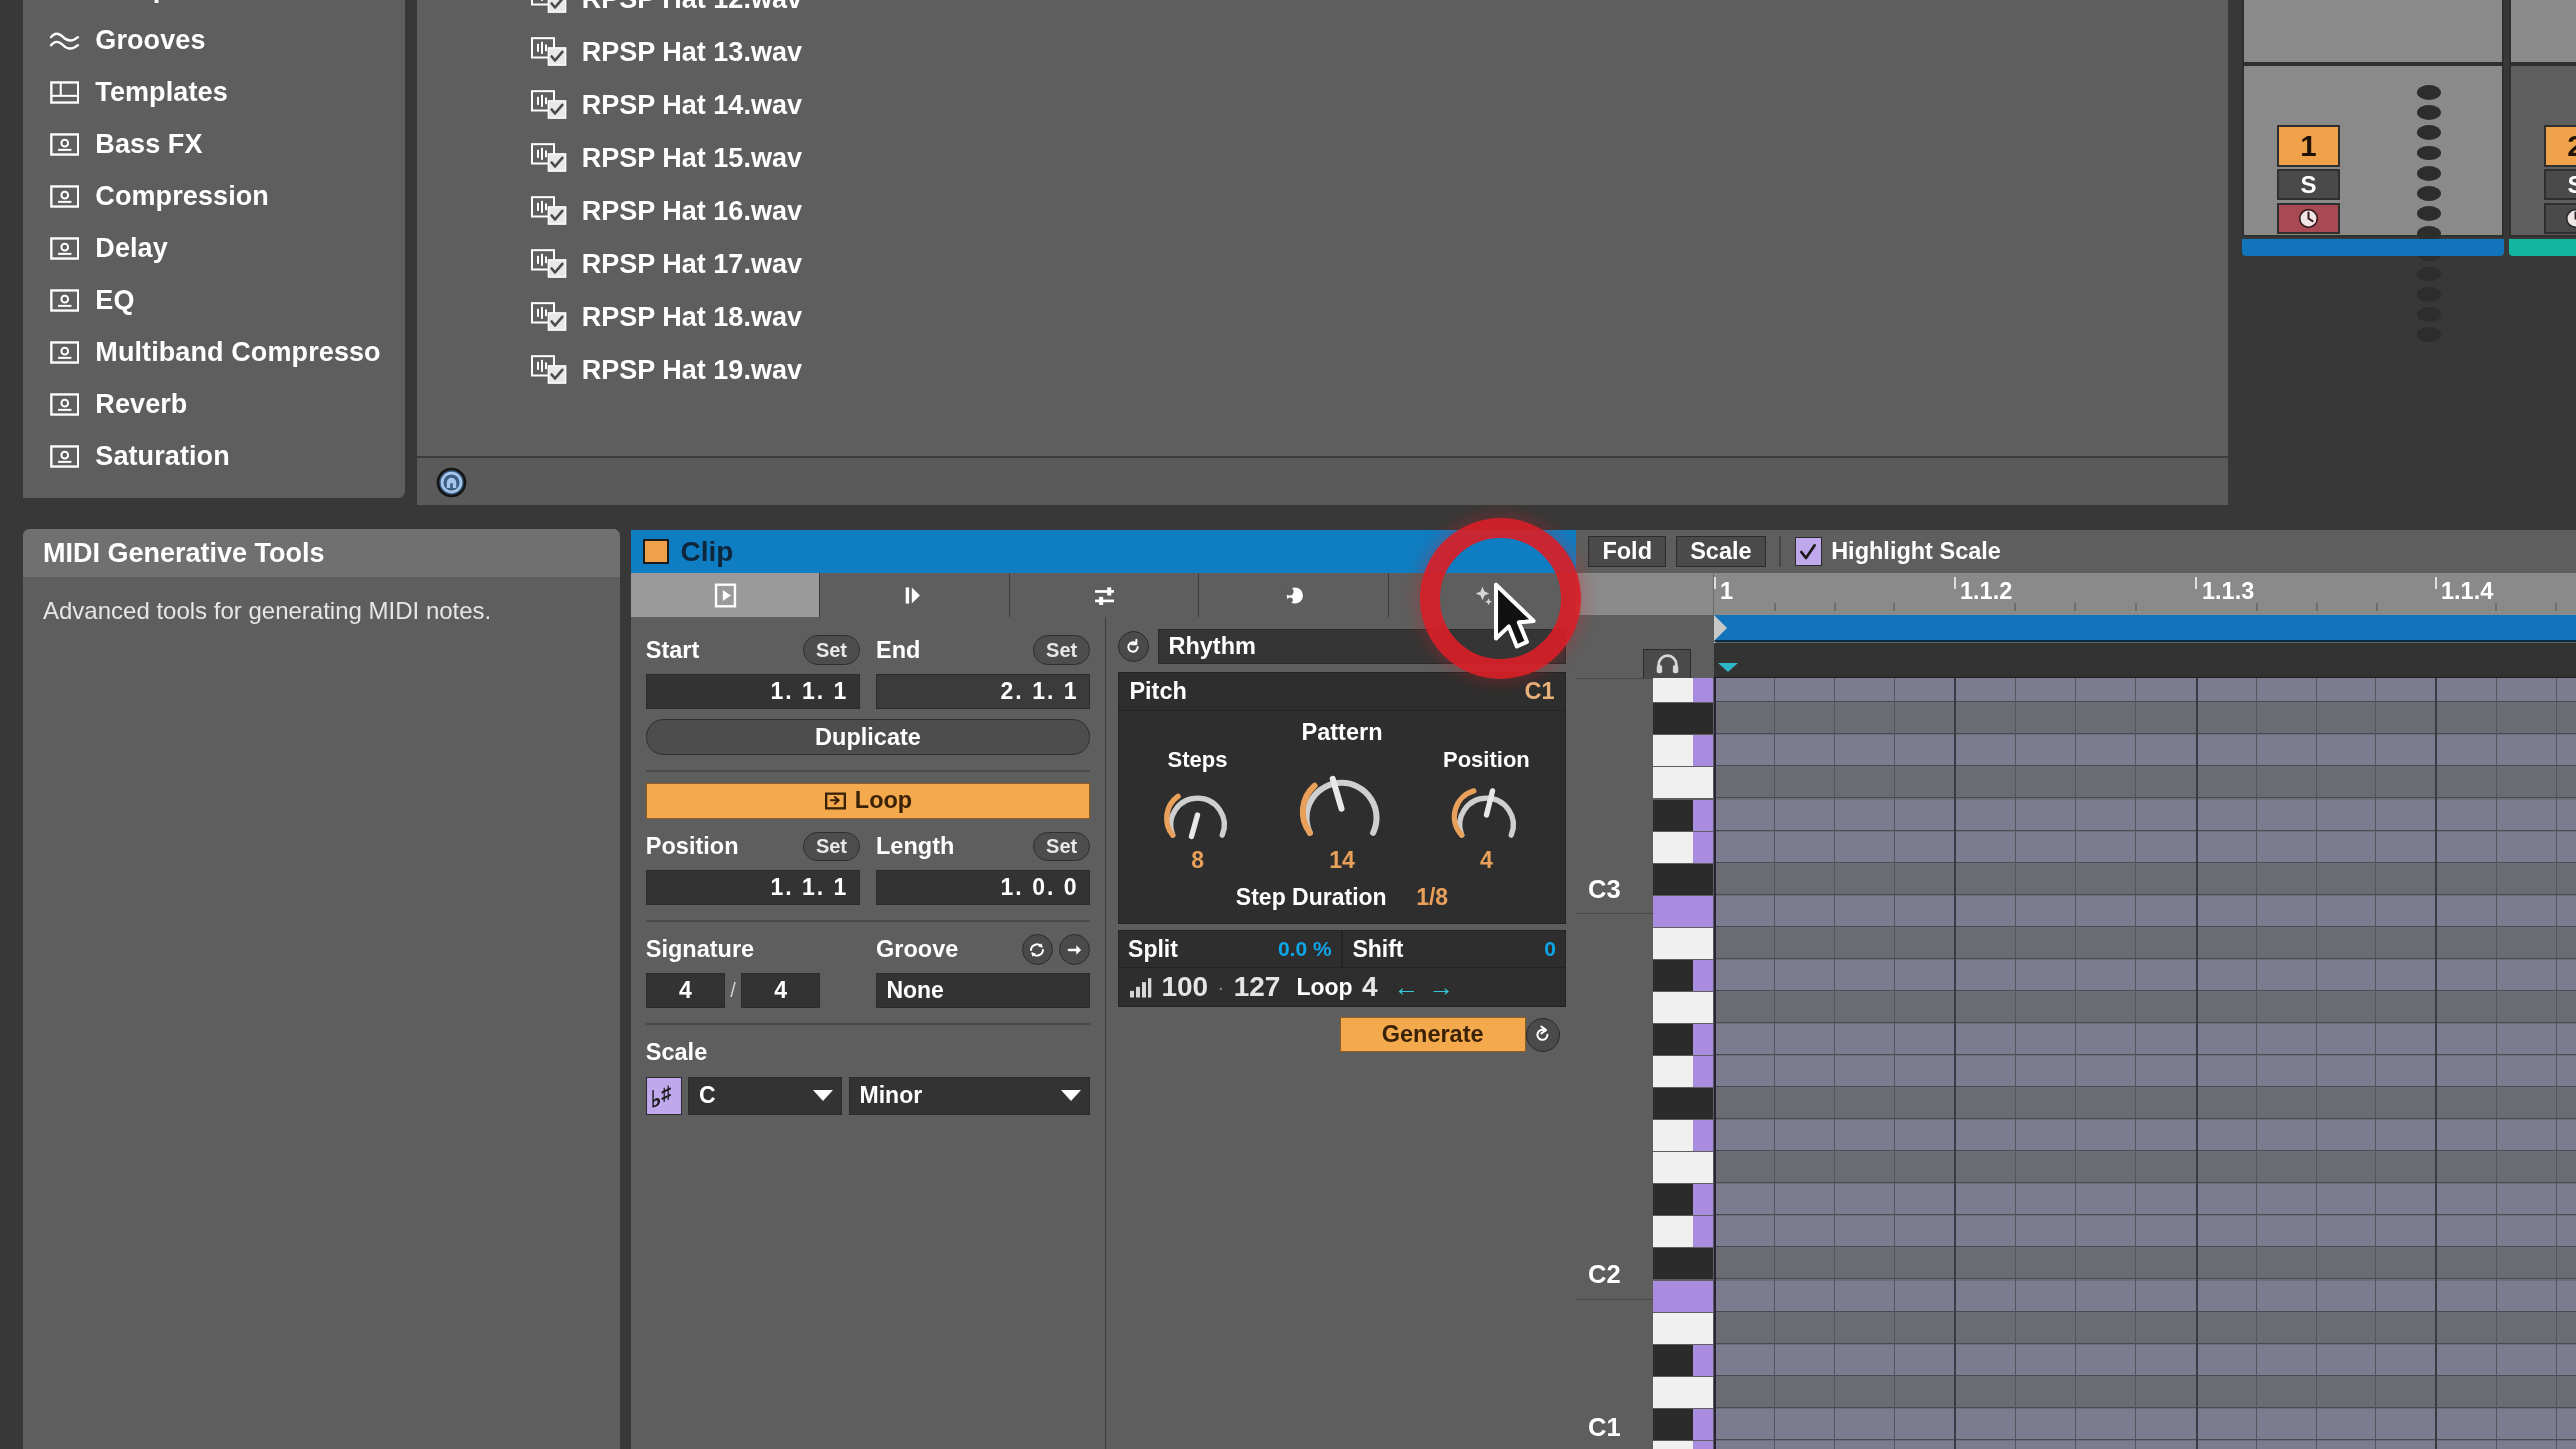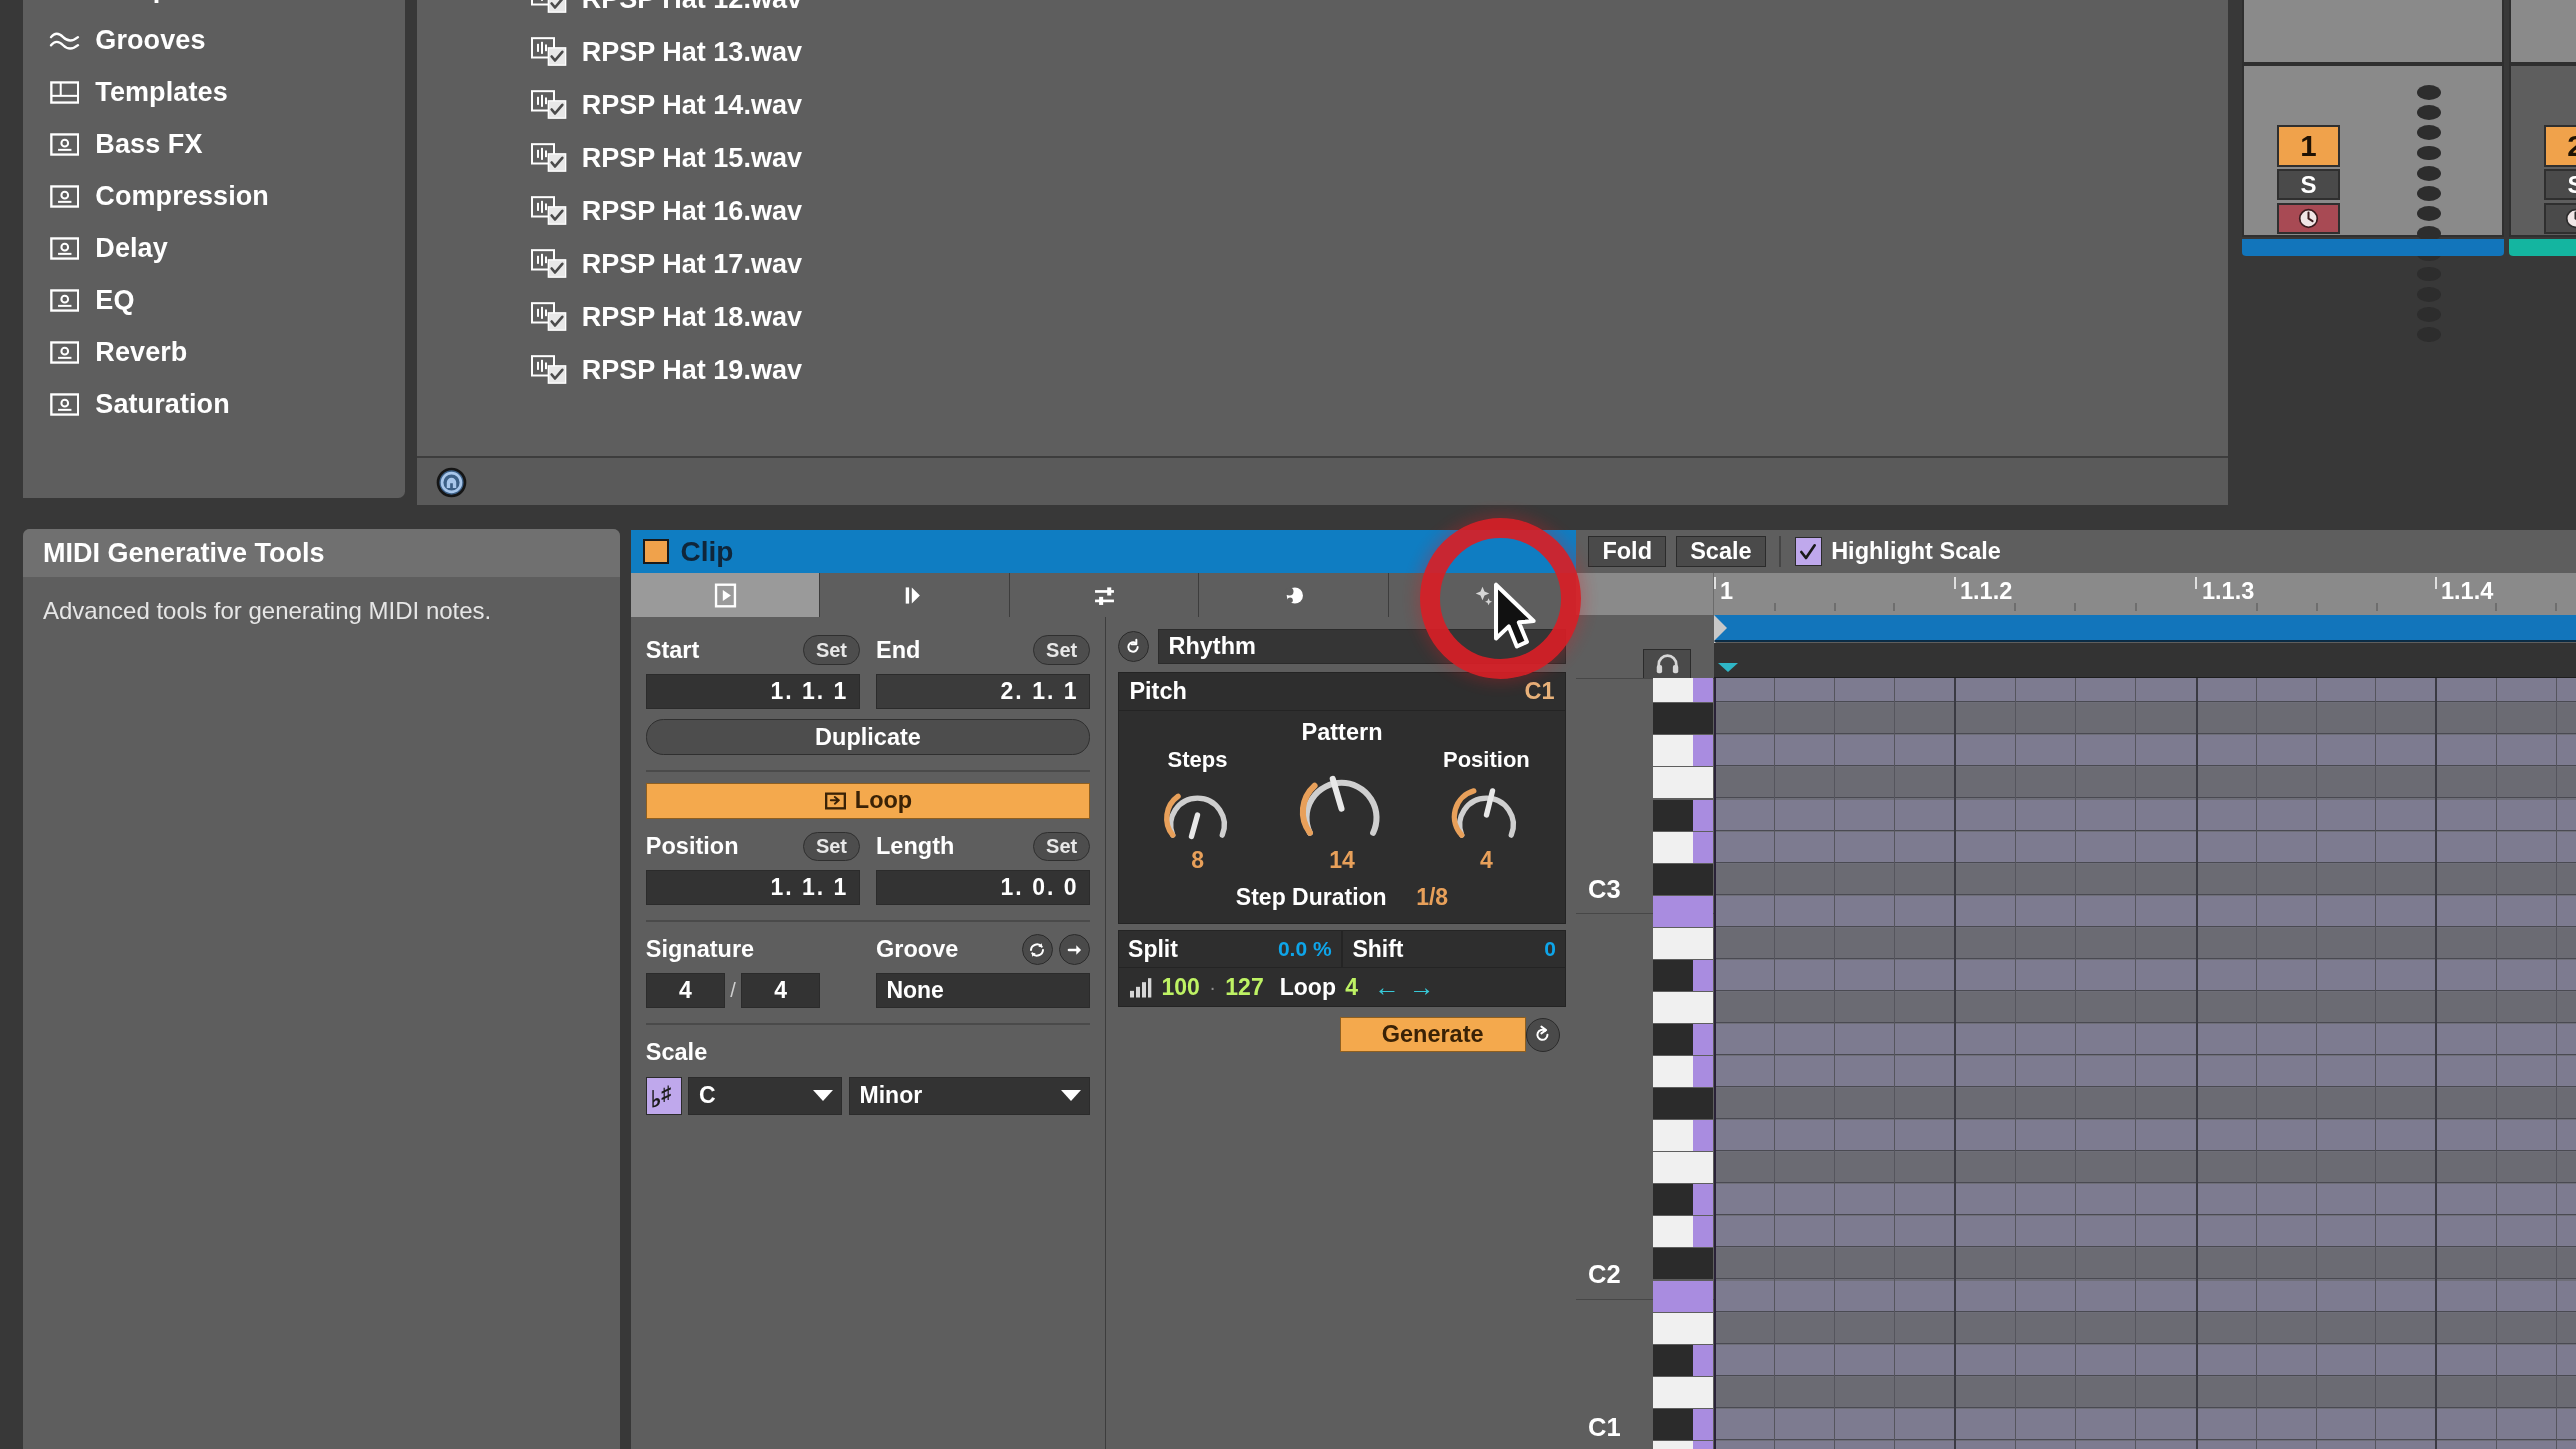--- a/index.html
+++ b/index.html
@@ -143,21 +143,21 @@
   #step-dur-label { color:#ffffff; font-size:23px; font-weight:700; }
   #step-dur-value { color:#e8a05a; font-size:23px; font-weight:700; }
 
   .gen-split-row { display:flex; margin-top:6.7px; }
   .gen-cell { background:#2e2e2e; border:1.3px solid #242424; height:38px; flex:1;
               display:flex; align-items:center; justify-content:space-between; padding:0 9.4px; }
   .gen-cell .k { color:#ffffff; font-size:23px; font-weight:700; }
   .gen-cell .v { color:#0ea5e9; font-size:21px; font-weight:700; }
   #gen-vel-row { background:#2e2e2e; border:1.3px solid #242424; border-top:none; height:39px;
                  display:flex; align-items:center; gap:9.4px; padding:0 9.4px; }
-  .vel-num { color:#bef264; font-size:23px; font-weight:700; }
+  .vel-num { color:#e5e5e5; font-size:28px; font-weight:700; }
   .vel-dot { color:#8f8f8f; font-size:20px; }
   .vel-label { color:#ffffff; font-size:23px; font-weight:700; }
   .arrow-btn { color:#37c9d8; font-size:25.5px; font-weight:700; line-height:1; }
   #gen-bottom-row { display:flex; align-items:center; justify-content:flex-end; margin-top:10px; padding-right:6.7px; }
   #generate-btn { background:#f4a94d; border:1.3px solid #8e5f20; height:35px;
                   color:#3a2206; font-size:23.5px; font-weight:700;
                   display:flex; align-items:center; justify-content:center;
                   padding:0 23px; min-width:186px; }
   #gen-refresh { width:34px; height:34px; border-radius:50%; background:#4a4a4a;
                  border:1.3px solid #2b2b2b; display:flex; align-items:center; justify-content:center; }
@@ -303,20 +303,30 @@
       <span class="cat-icon">
         <svg class="ic" width="29.5" height="23" viewBox="0 0 44 34">
           <rect x="2" y="2" width="40" height="30" fill="none" stroke="#fff" stroke-width="3.5"></rect>
           <circle cx="22" cy="15" r="5" fill="none" stroke="#fff" stroke-width="3"></circle>
           <line x1="12" y1="25" x2="32" y2="25" stroke="#fff" stroke-width="3"></line>
         </svg>
       </span>
       <span class="cat-label">EQ</span>
     </div>
 
+    <div class="cat-row">
+      <span class="cat-icon">
+        <svg class="ic" width="29.5" height="23" viewBox="0 0 44 34">
+          <rect x="2" y="2" width="40" height="30" fill="none" stroke="#fff" stroke-width="3.5"></rect>
+          <circle cx="22" cy="15" r="5" fill="none" stroke="#fff" stroke-width="3"></circle>
+          <line x1="12" y1="25" x2="32" y2="25" stroke="#fff" stroke-width="3"></line>
+        </svg>
+      </span>
+      <span class="cat-label">Multiband Compresso</span>
+    </div>
 
     <div class="cat-row">
       <span class="cat-icon">
         <svg class="ic" width="29.5" height="23" viewBox="0 0 44 34">
           <rect x="2" y="2" width="40" height="30" fill="none" stroke="#fff" stroke-width="3.5"></rect>
           <circle cx="22" cy="15" r="5" fill="none" stroke="#fff" stroke-width="3"></circle>
           <line x1="12" y1="25" x2="32" y2="25" stroke="#fff" stroke-width="3"></line>
         </svg>
       </span>
       <span class="cat-label">Reverb</span>

